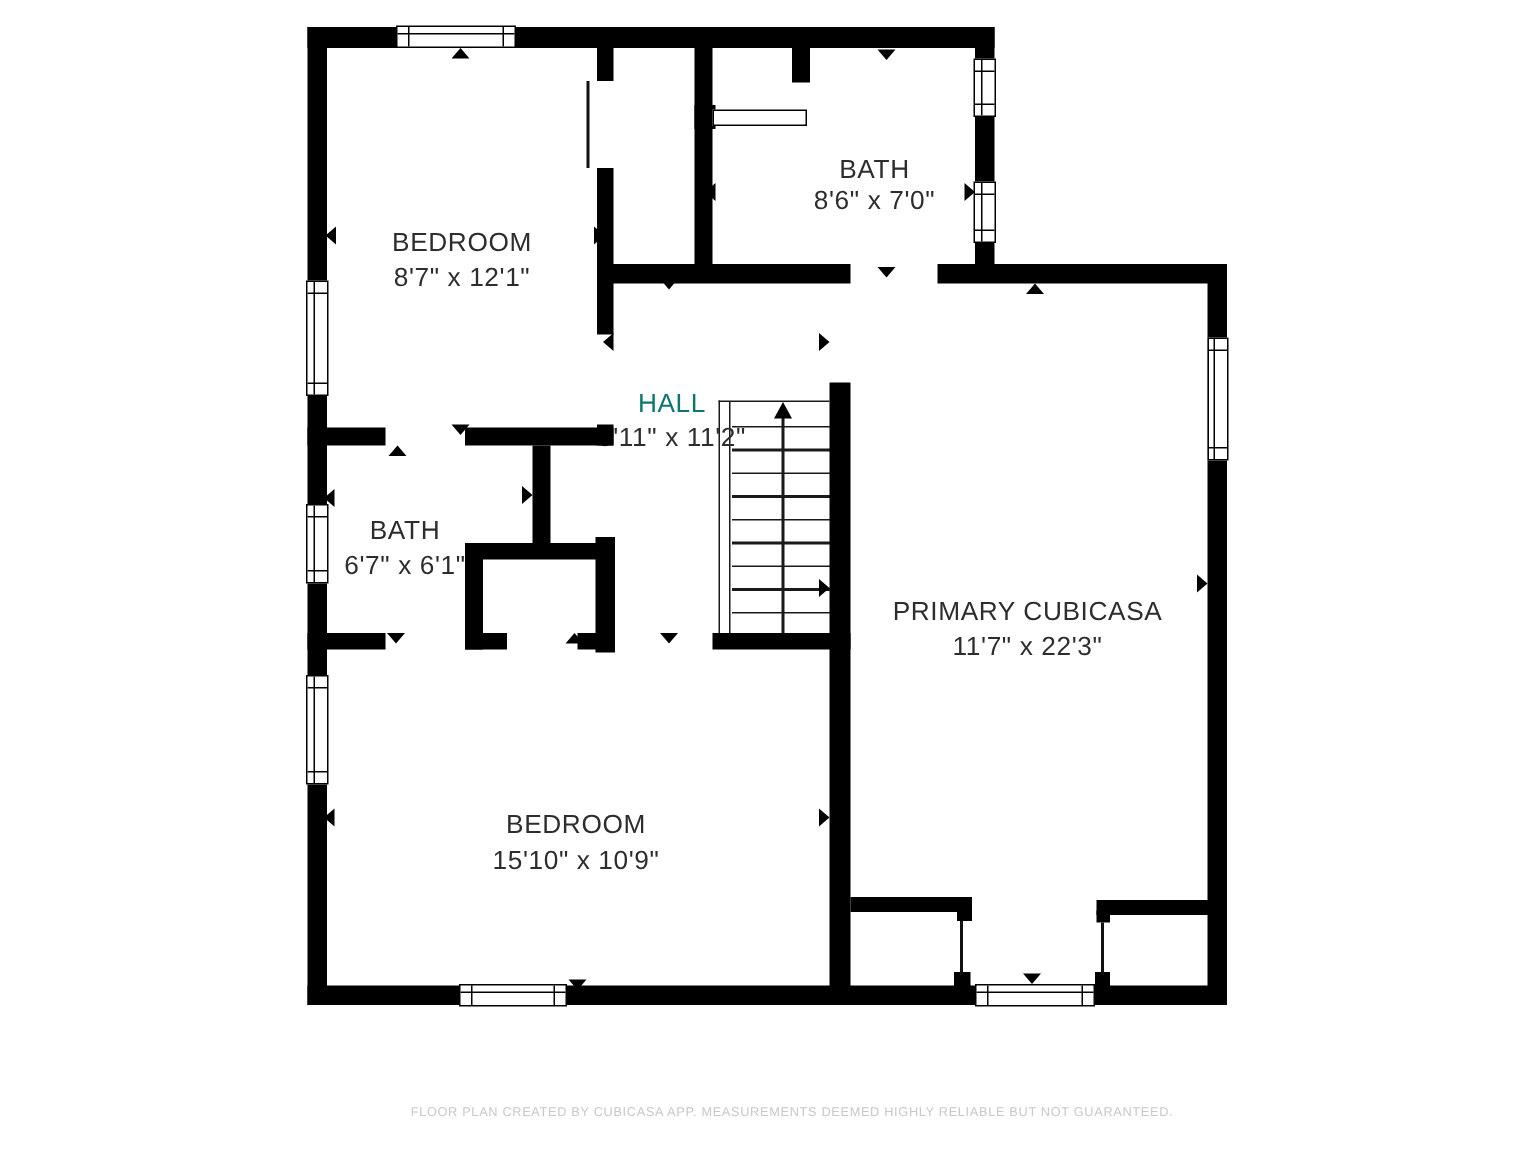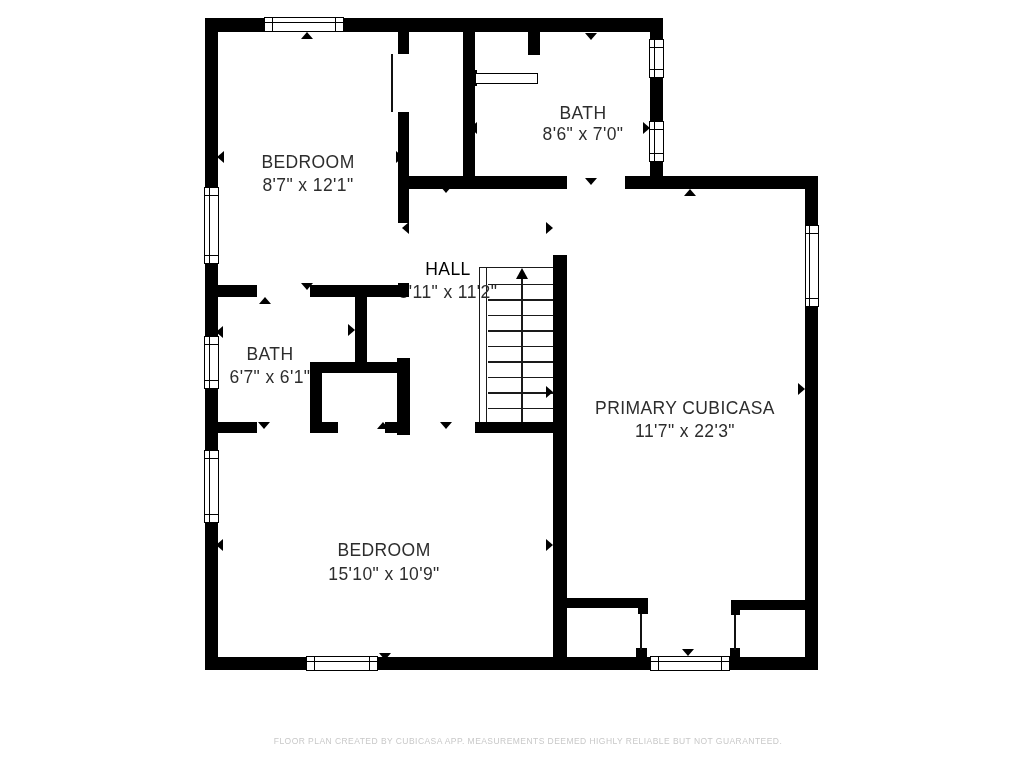--- a/index.html
+++ b/index.html
@@ -36,21 +36,21 @@
         <div class="stair-el" style="left: 8px; top: 108.5px; width: 66px; height: 1.5px;"></div>
         <div class="stair-el" style="left: 8px; top: 124px; width: 66px; height: 1.5px;"></div>
         <div class="stair-el" style="left: 8px; top: 139.5px; width: 66px; height: 1.5px;"></div>
         <div class="stair-el" style="left: 41.25px; top: 9px; width: 1.5px; height: 146px;"></div>
         <div class="arrow" style="left: 36px; top: 0px; border-left: 6px solid transparent; border-right: 6px solid transparent; border-bottom: 11px solid rgb(0, 0, 0);"></div>
       </div>
       <div class="room-name" style="left: 308px; top: 162px; color: rgb(45, 45, 45);">BEDROOM</div>
       <div class="room-dims" style="left: 308px; top: 185px; color: rgb(45, 45, 45);">8'7" x 12'1"</div>
       <div class="room-name" style="left: 583px; top: 113px; color: rgb(45, 45, 45);">BATH</div>
       <div class="room-dims" style="left: 583px; top: 134px; color: rgb(45, 45, 45);">8'6" x 7'0"</div>
-      <div class="room-name" style="left: 448px; top: 269px; color: #000000;">HALL</div>
+      <div class="room-name" style="left: 448px; top: 269px; color: #0f766e;">HALL</div>
       <div class="room-dims" style="left: 448px; top: 292px; color: rgb(45, 45, 45);">5'11" x 11'2"</div>
       <div class="room-name" style="left: 270px; top: 354px; color: rgb(45, 45, 45);">BATH</div>
       <div class="room-dims" style="left: 270px; top: 377px; color: rgb(45, 45, 45);">6'7" x 6'1"</div>
       <div class="room-name" style="left: 685px; top: 408px; color: rgb(45, 45, 45);">PRIMARY CUBICASA</div>
       <div class="room-dims" style="left: 685px; top: 431px; color: rgb(45, 45, 45);">11'7" x 22'3"</div>
       <div class="room-name" style="left: 384px; top: 550px; color: rgb(45, 45, 45);">BEDROOM</div>
       <div class="room-dims" style="left: 384px; top: 574px; color: rgb(45, 45, 45);">15'10" x 10'9"</div>
       <div class="wall" style="left: 205px; top: 18px; width: 458px; height: 14px; background: rgb(0, 0, 0);"></div>
       <div class="wall" style="left: 205px; top: 18px; width: 13px; height: 652px; background: rgb(0, 0, 0);"></div>
       <div class="wall" style="left: 650px; top: 18px; width: 13px; height: 170px; background: rgb(0, 0, 0);"></div>

